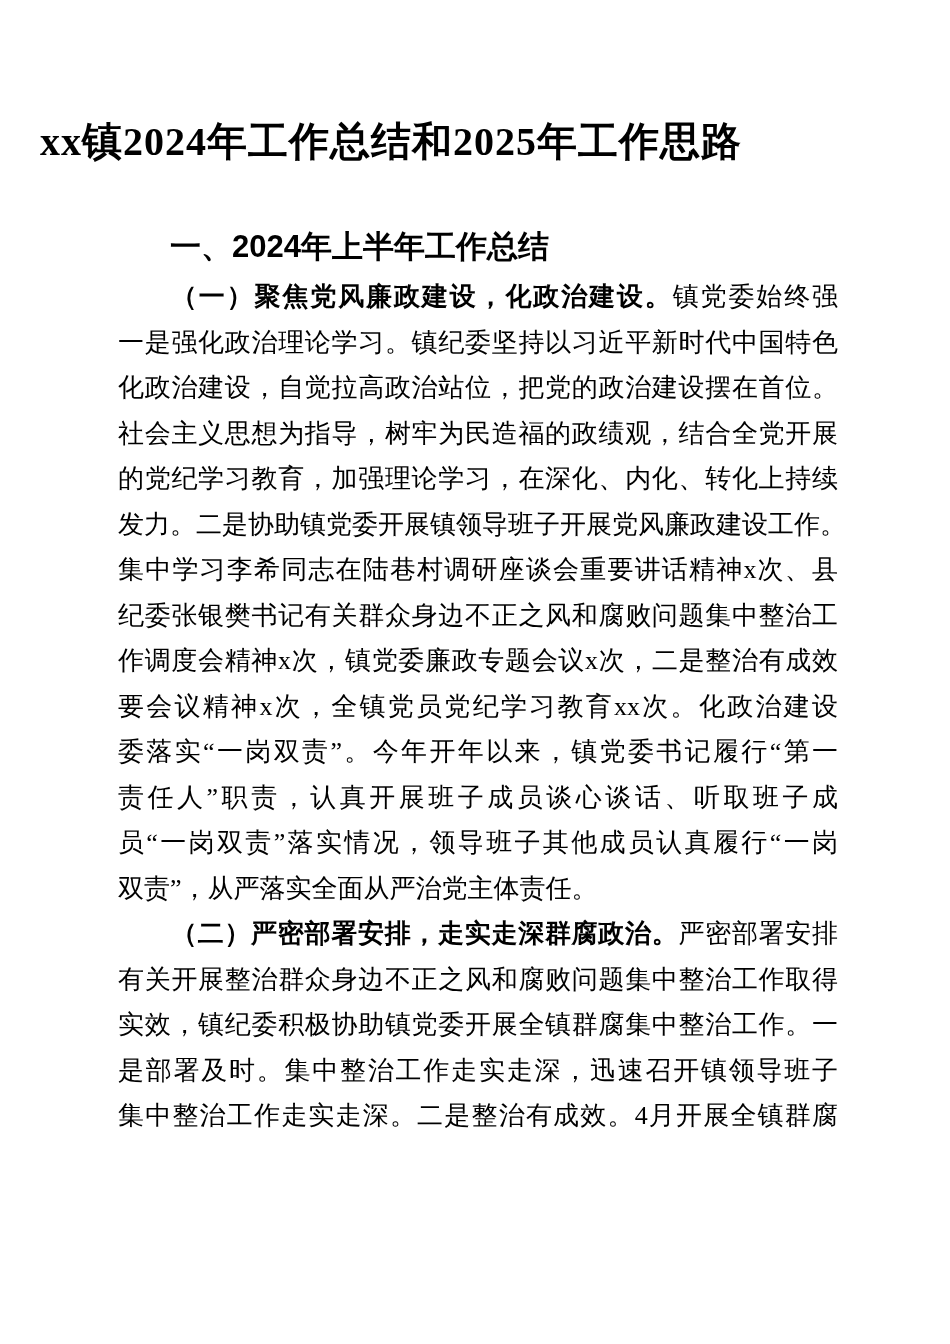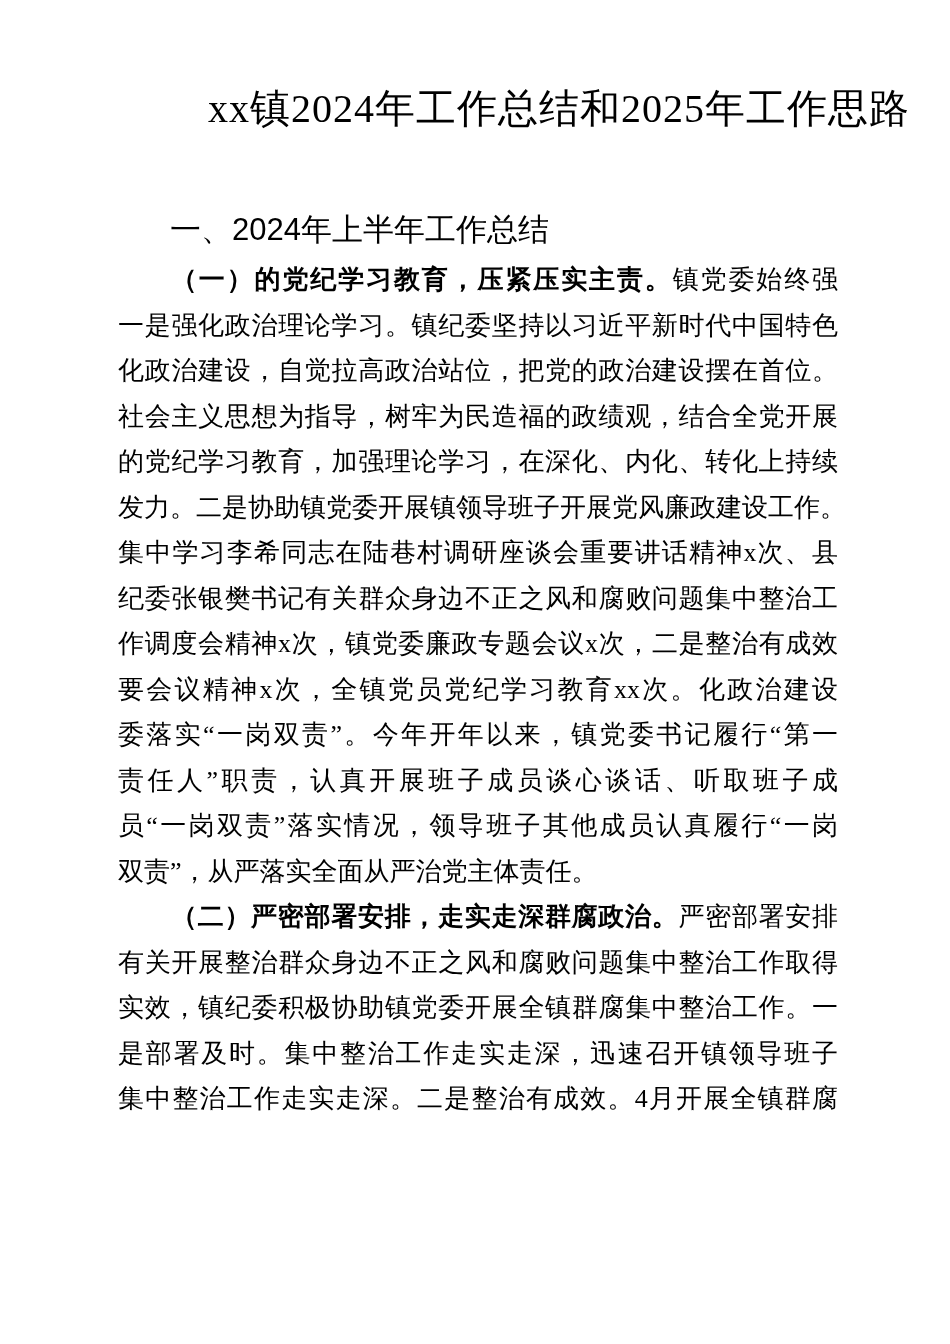--- a/index.html
+++ b/index.html
@@ -10,34 +10,34 @@
   .page {
     position: relative;
     width: 950px;
     height: 1344px;
     background: #ffffff;
     color: #000000;
     overflow: hidden;
     font-family: "Liberation Serif", "DejaVu Serif", serif;
   }
   .title {
-    margin: 86px 40px 0 40px;
-    text-align: right;
+    margin: 119px 40px 0 40px;
+    text-align: left;
     font-size: 40px;
     line-height: 46px;
-    font-weight: normal;
+    font-weight: bold;
     font-family: "Liberation Serif", "DejaVu Serif", serif;
     letter-spacing: 1px;
     white-space: nowrap;
   }
   .section-heading {
-    margin: 80px 0 0 170px;
+    margin: 64px 0 0 170px;
     font-size: 31px;
     line-height: 35px;
-    font-weight: normal;
+    font-weight: bold;
     font-family: "Liberation Sans", "DejaVu Sans", sans-serif;
     white-space: nowrap;
   }
   .doc-body {
     margin: 10px 112px 0 118px;
     width: 720px;
   }
   .paragraph {
     margin: 0;
   }
@@ -65,21 +65,21 @@
   }
 </style>
 </head>
 <body>
 
 <div class="page">
   <h1 class="title">xx镇2024年工作总结和2025年工作思路</h1>
   <h2 class="section-heading">一、2024年上半年工作总结</h2>
   <div class="doc-body">
       <div class="paragraph">
-        <div class="line first"><span class="run run-bold">（一）的党纪学习教育，压紧压实主责。</span><span class="run">镇党委始终强</span></div>
+        <div class="line first"><span class="run run-bold">（一）聚焦党风廉政建设，化政治建设。</span><span class="run">镇党委始终强</span></div>
         <div class="line"><span class="run">一是强化政治理论学习。镇纪委坚持以习近平新时代中国特色</span></div>
         <div class="line"><span class="run">化政治建设，自觉拉高政治站位，把党的政治建设摆在首位。</span></div>
         <div class="line"><span class="run">社会主义思想为指导，树牢为民造福的政绩观，结合全党开展</span></div>
         <div class="line"><span class="run">的党纪学习教育，加强理论学习，在深化、内化、转化上持续</span></div>
         <div class="line"><span class="run">发力。二是协助镇党委开展镇领导班子开展党风廉政建设工作。</span></div>
         <div class="line"><span class="run">集中学习李希同志在陆巷村调研座谈会重要讲话精神x次、县</span></div>
         <div class="line"><span class="run">纪委张银樊书记有关群众身边不正之风和腐败问题集中整治工</span></div>
         <div class="line"><span class="run">作调度会精神x次，镇党委廉政专题会议x次，二是整治有成效</span></div>
         <div class="line"><span class="run">要会议精神x次，全镇党员党纪学习教育xx次。化政治建设</span></div>
         <div class="line"><span class="run">委落实“一岗双责”。今年开年以来，镇党委书记履行“第一</span></div>

